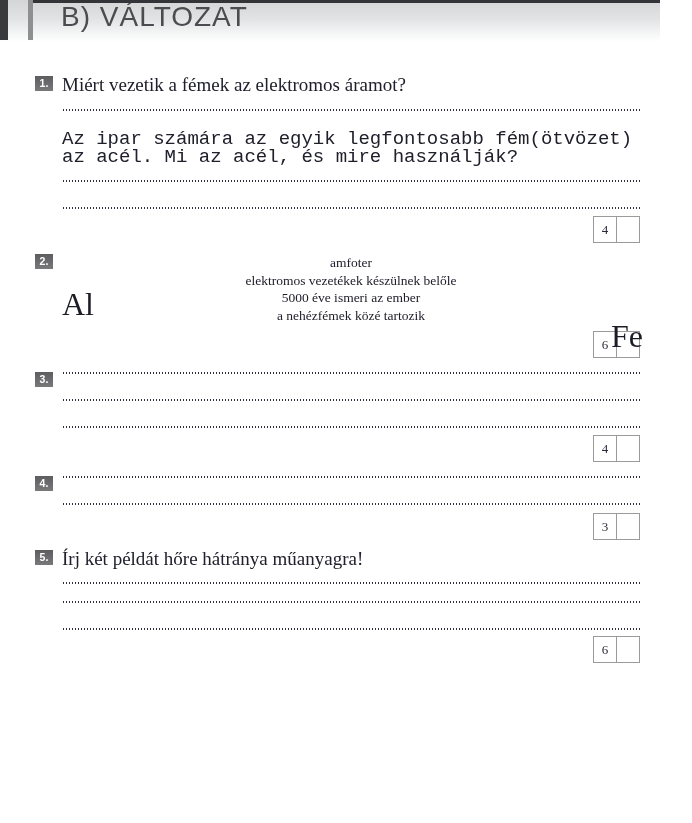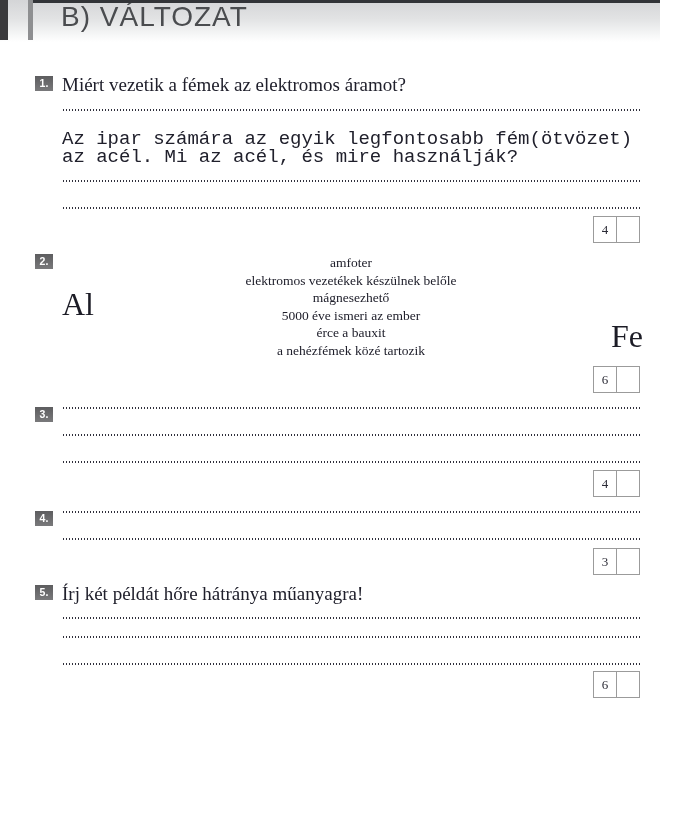--- a/index.html
+++ b/index.html
@@ -132,23 +132,21 @@
     </div>
 
     <div class="question q2">
       <div class="qbadge">2.</div>
       <div class="match-block">
         <div class="metal metal-left">Al</div>
         <div class="metal metal-right">Fe</div>
         <div class="match-list">
           <div class="match-item">amfoter</div>
           <div class="match-item">elektromos vezetékek készülnek belőle</div>
-          <div class="match-item">mágnesezhető</div>
           <div class="match-item">5000 éve ismeri az ember</div>
-          <div class="match-item">érce a bauxit</div>
           <div class="match-item">a nehézfémek közé tartozik</div>
         </div>
       </div>
       <div class="scorerow">
         <div class="scorebox">
           <div class="scorecell">6</div>
           <div class="scorecell empty"></div>
         </div>
       </div>
     </div>

